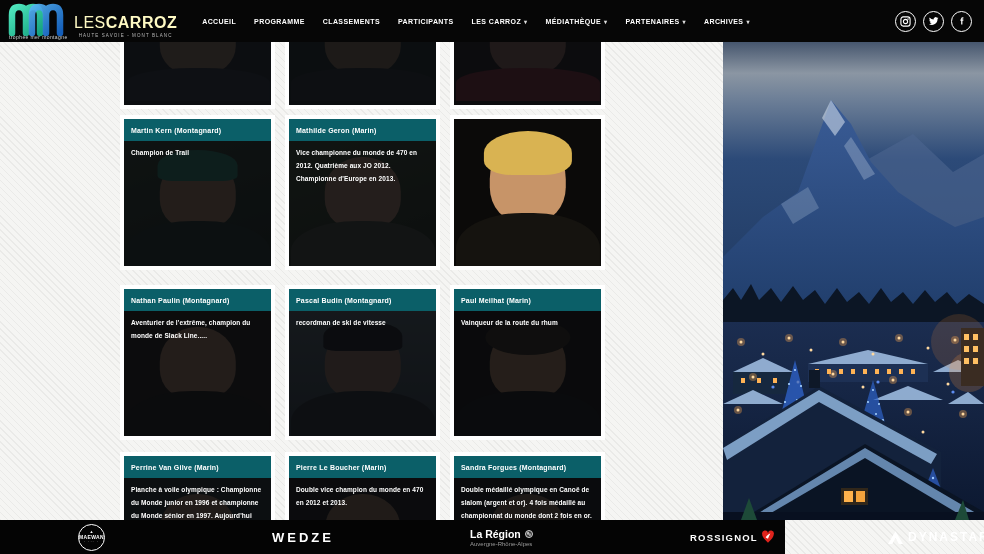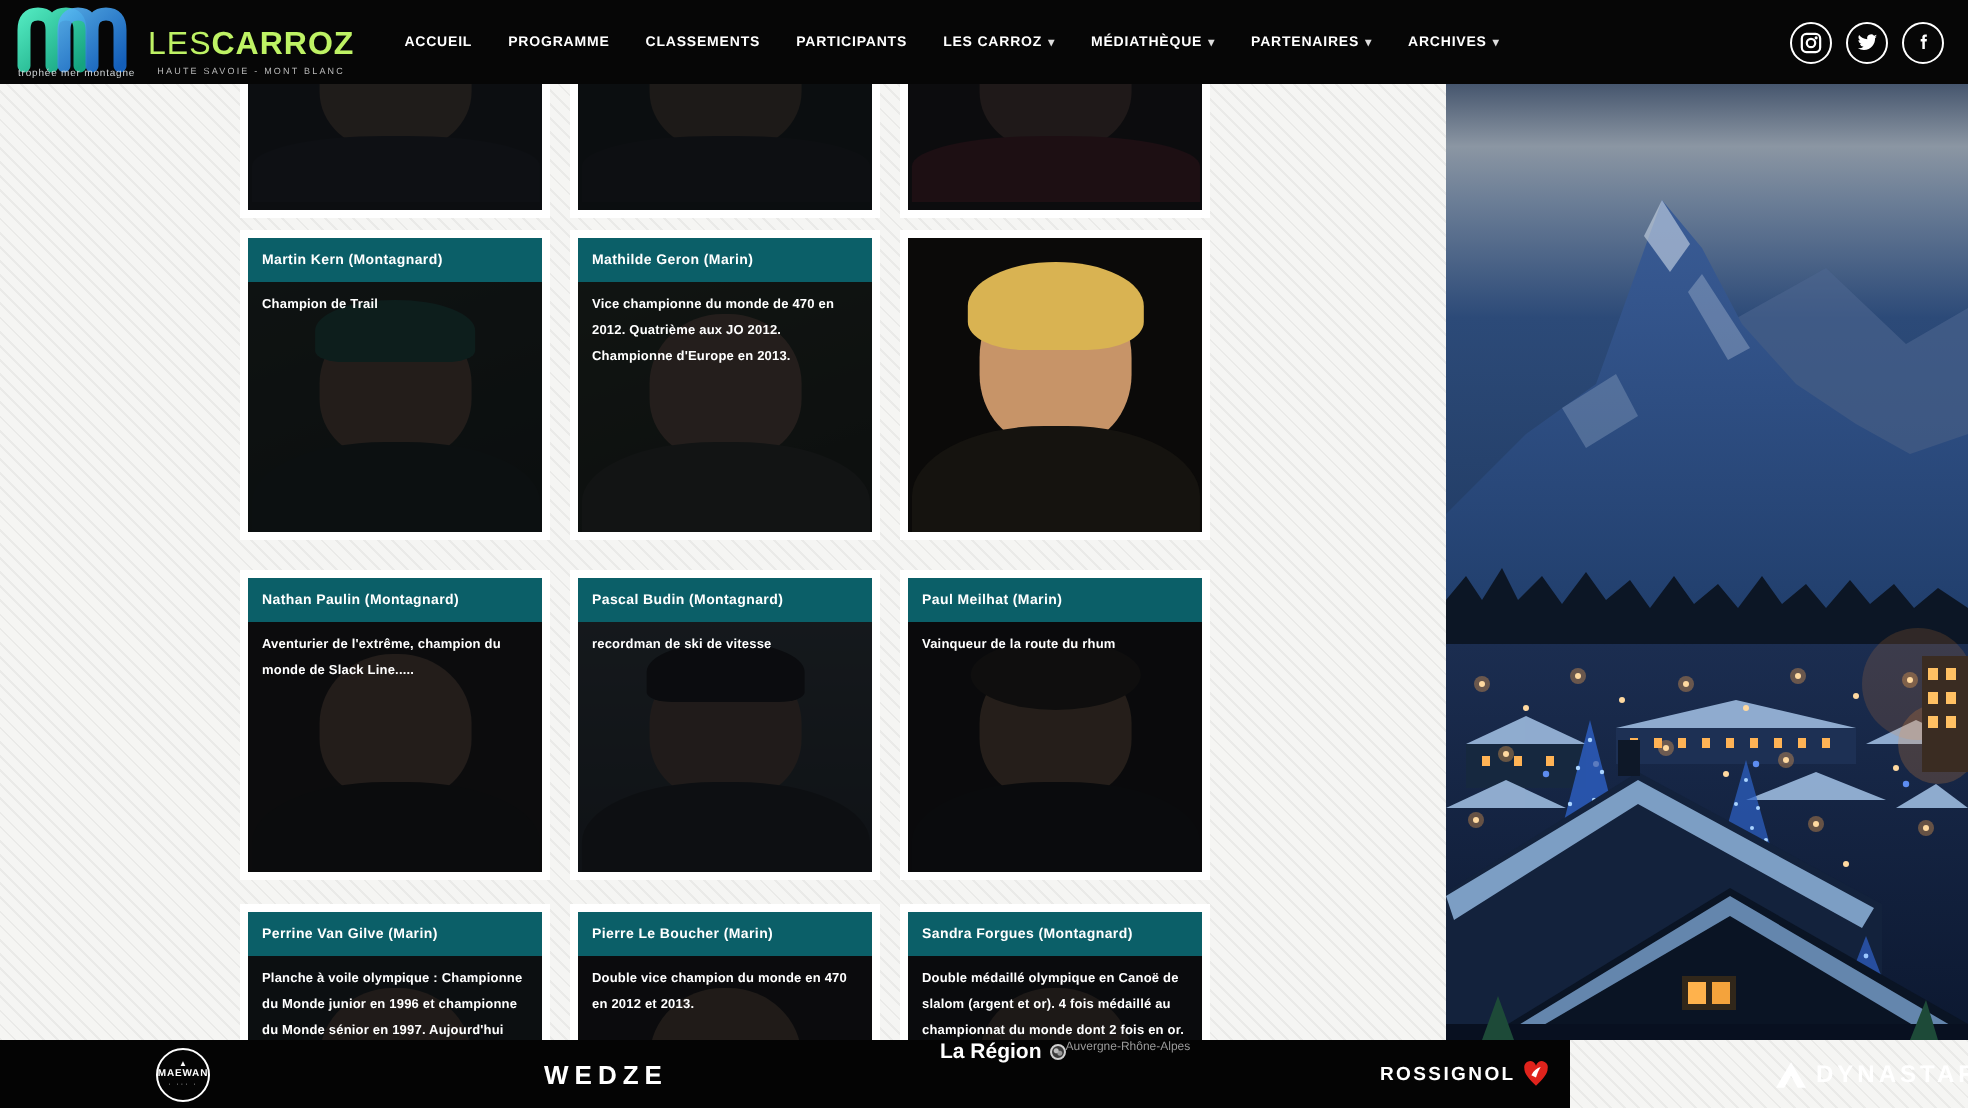--- a/index.html
+++ b/index.html
@@ -9,21 +9,21 @@
     position:relative; width:984px; height:554px; overflow:hidden;
     background:repeating-linear-gradient(45deg,#f5f5f3 0 4px,#eaeae8 4px 5px);
   }
   
   #navbar { position:absolute; top:0; left:0; width:984px; height:42px;
     background:#060606; z-index:30; display:flex; align-items:center; }
   .brand { display:flex; align-items:flex-end; margin-left:8px; cursor:pointer; }
   .monogram { position:relative; width:56px; height:38px; }
   .brand-tagline { position:absolute; left:1px; bottom:0; font-size:5px; color:#cfd4d6; letter-spacing:.4px; white-space:nowrap; }
   .brand-text { margin-left:10px; margin-bottom:2px; }
-  .brand-name { color:#bef264; font-size:16px; letter-spacing:.5px; line-height:16px; white-space:nowrap; }
+  .brand-name { color:#fef9c3; font-size:16px; letter-spacing:.5px; line-height:16px; white-space:nowrap; }
   .brand-name .light { font-weight:300; }
   .brand-name .bold { font-weight:bold; }
   .brand-sub { font-size:4.5px; color:#b9b9b9; letter-spacing:1.1px; text-align:center; margin-top:2px; white-space:nowrap; }
   #nav-menu { display:flex; align-items:center; margin-left:16px; }
   .nav-item { color:#fff; font-size:7px; font-weight:bold; letter-spacing:.4px;
     padding:0 9px; height:42px; display:flex; align-items:center; cursor:pointer; white-space:nowrap; }
   .nav-item .caret { font-size:6px; margin-left:3px; color:#ddd; }
   #social { position:absolute; right:12px; top:0; height:42px; display:flex; align-items:center; gap:7px; }
   .social-btn { width:21px; height:21px; border:1.4px solid #fff; border-radius:50%;
     display:flex; align-items:center; justify-content:center; cursor:pointer; }
@@ -75,21 +75,21 @@
   
   #footer { position:absolute; left:0; bottom:0; width:785px; height:34px; background:#040404; z-index:40; }
   .sponsor { position:absolute; top:0; height:34px; display:flex; align-items:center; color:#fff; cursor:pointer; }
   #sp-maewan { left:78px; }
   .maewan-badge { width:27px; height:27px; border:1px solid #fff; border-radius:50%;
     display:flex; flex-direction:column; align-items:center; justify-content:center; }
   .maewan-tri { font-size:4px; line-height:4px; color:#fff; }
   .maewan-txt { font-size:5px; font-weight:bold; letter-spacing:.4px; }
   .maewan-dots { font-size:3.5px; line-height:4px; color:#ddd; letter-spacing:1px; }
   #sp-wedze { left:272px; font-size:13px; font-weight:bold; letter-spacing:3px; }
-  #sp-region { left:470px; flex-direction:row; justify-content:center; align-items:flex-start; }
+  #sp-region { left:470px; flex-direction:column; justify-content:center; align-items:flex-start; }
   .region-top { display:flex; align-items:center; gap:4px; }
   .region-title { font-size:10.5px; font-weight:bold; }
   .region-logo { width:8px; height:8px; border-radius:50%; border:1px solid #cfcfcf;
     background:radial-gradient(circle at 35% 40%, #bbb 0 1px, transparent 1.5px),
                radial-gradient(circle at 65% 60%, #999 0 1px, transparent 1.5px), #3a3a3a; }
   .region-sub { font-size:6px; color:#9a9a9a; margin-top:1px; }
   #sp-rossignol { left:690px; gap:3px; }
   .rossi-txt { font-size:9.5px; font-weight:bold; letter-spacing:1.2px; }
   #sp-dynastar { left:888px; gap:5px; }
   .dyna-txt { font-size:12px; font-weight:bold; letter-spacing:2px; }

